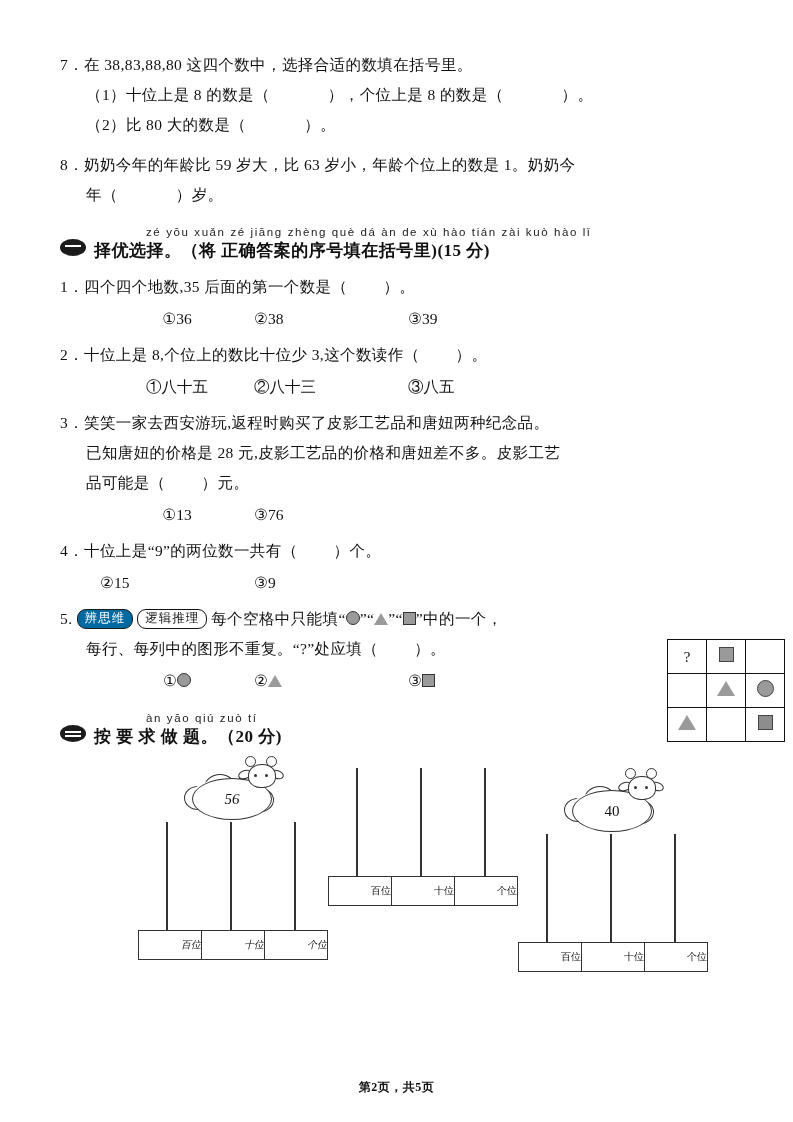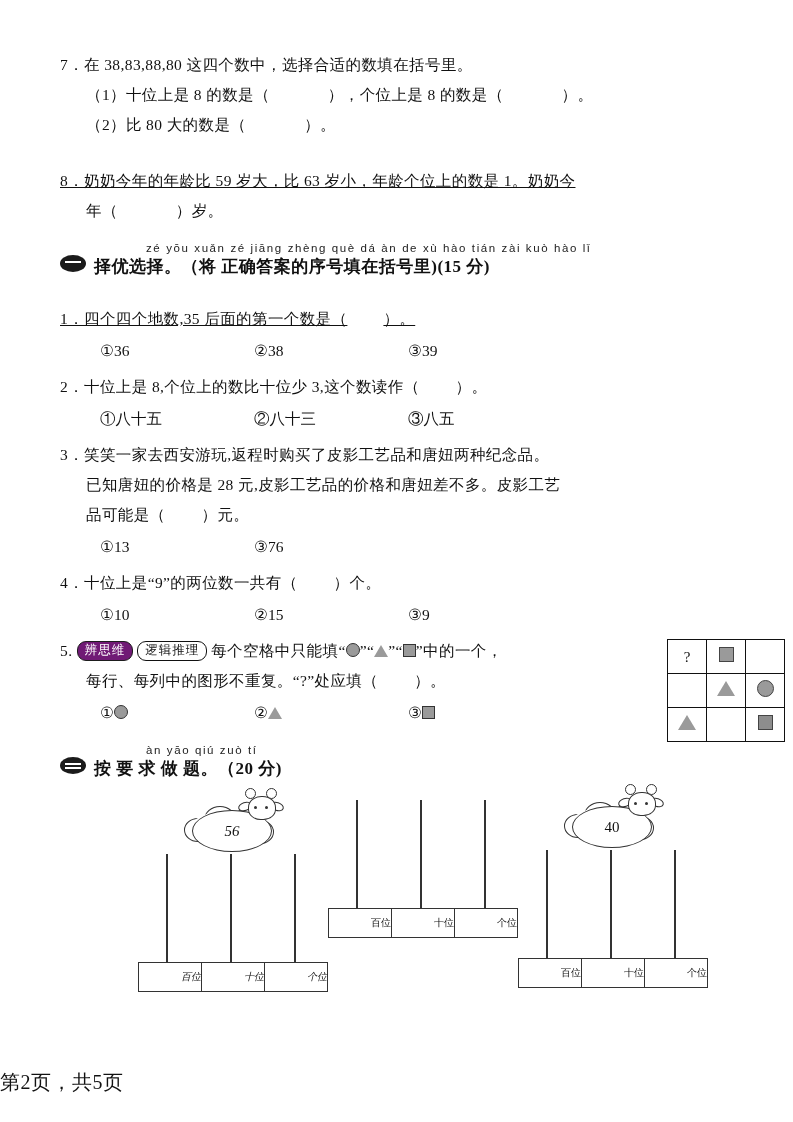--- a/index.html
+++ b/index.html
@@ -23,21 +23,21 @@
   .q-line{
     font-size:15.5px;
     line-height:30px;
     letter-spacing:0.4px;
     white-space:nowrap;
   }
   .indent1{ padding-left:26px; }
   .blank-sm{ display:inline-block; width:58px; }
   .blank-xs{ display:inline-block; width:36px; }
   .mt6{ margin-top:6px; }
-  .mt10{ margin-top:26px;text-decoration:underline; }
+  .mt10{ margin-top:10px; }
   .mt14{ margin-top:14px; }
 
   
   .pinyin{
     font-size:11.5px;
     font-family:Liberation Sans, sans-serif;
     letter-spacing:1.6px;
     color:#222;
     padding-left:86px;
     margin-top:16px;
@@ -84,38 +84,38 @@
 
   
   .opts{
     display:flex;
     font-size:15.5px;
     line-height:30px;
     padding-left:40px;
     margin-top:2px;
   }
   .opts span{ display:inline-block; }
-  .opt1{ width:154px; }
+  .opt1{ width:154px;text-align:center; }
   .opt2{ width:154px; }
 
   
   .tag{
     display:inline-block;
     border:1px solid #111;
     border-radius:9px;
     padding:1px 7px 2px 7px;
     font-size:12.5px;
     line-height:15px;
     margin-right:4px;
     vertical-align:2px;
     font-family:"Liberation Sans", sans-serif;
     letter-spacing:1px;
   }
   .tag.dark{
-    background:#701a75;
+    background:#0369a1;
     color:#fff;
     border-color:#1d1d1d;
   }
 
   
   .puzzle{
     position:absolute;
     right:8px;
     top:639px;
     width:118px;height:100px;
@@ -172,21 +172,21 @@
     position:relative;
     margin-top:20px;
     height:210px;
   }
   .abacus{
     position:absolute;
     width:188px;
   }
   .ab1{ left:78px; top:4px;font-style:italic; }
   .ab2{ left:268px; top:0; }
-  .ab3{ left:458px; top:0; }
+  .ab3{ left:458px; top:16px; }
 
   .cloud{
     position:relative;
     width:96px;height:50px;
     margin:0 auto;
   }
   .cloud .bubble{
     position:absolute;
     left:8px;top:6px;
     width:78px;height:40px;
@@ -260,22 +260,24 @@
     text-align:right;
     line-height:28px;
     font-size:10px;
   }
   .base div:last-child{ border-right:none; }
 
   .footer{
     position:absolute;
     left:0;right:0;
     bottom:26px;
-    font-size:20px;
+    text-align:center;
+    font-size:12px;
     letter-spacing:0.5px;
+    font-weight:bold;
   }
 </style>
 </head>
 <body>
 
 <div class="page">
   <div class="content">
 
     <div class="q-line">7．在 38,83,88,80 这四个数中，选择合适的数填在括号里。</div>
     <div class="q-line indent1">
@@ -321,21 +323,20 @@
     </div>
     <div class="opts">
       <span class="opt1">①13</span>
       <span>③76</span>
     </div>
 
     <div class="q-line mt6">
       <span>4．十位上是“9”的两位数一共有（</span><span class="blank-xs"></span><span>）个。</span>
     </div>
     <div class="opts">
-      <span class="opt1">①10</span>
       <span class="opt2">②15</span>
       <span>③9</span>
     </div>
 
     <div class="q-line mt6">
       <span>5.</span>
       <span class="tag dark">辨思维</span><span class="tag">逻辑推理</span><span>每个空格中只能填“</span><span class="inline-cir"></span><span>”“</span><span class="inline-tri"></span><span>”“</span><span class="inline-sq"></span><span>”中的一个，</span>
     </div>
     <div class="q-line indent1">
       <span>每行、每列中的图形不重复。“?”处应填（</span><span class="blank-xs"></span><span>）。</span>

